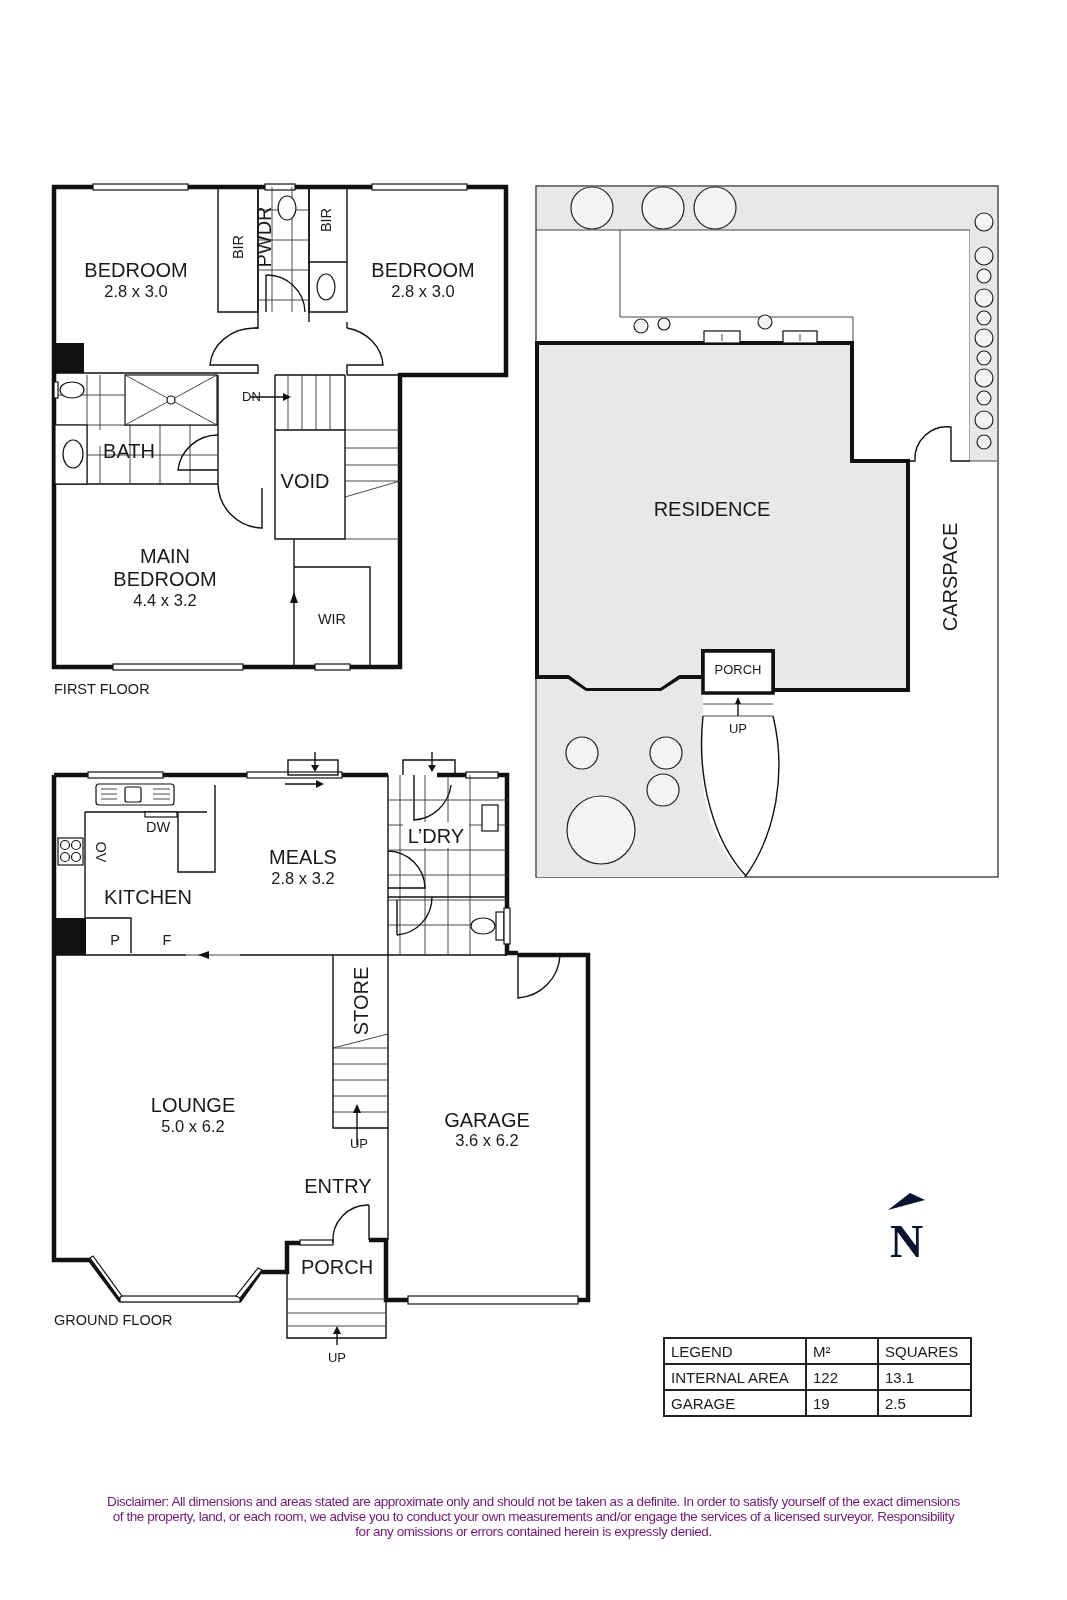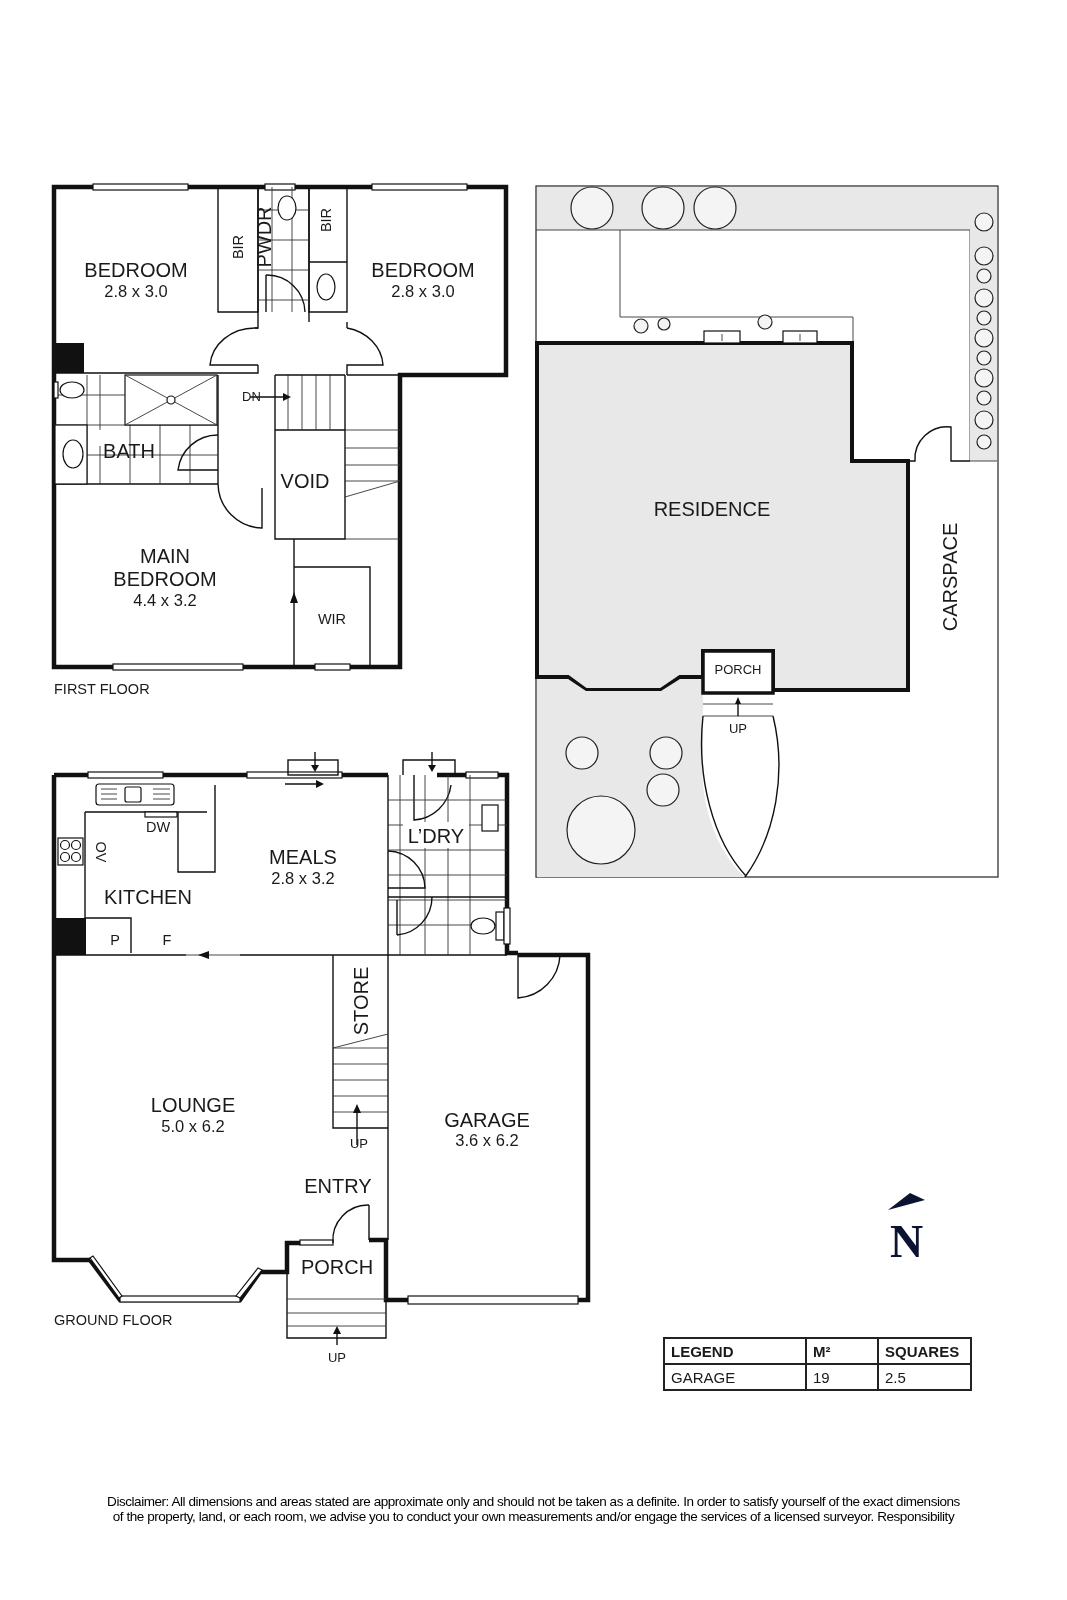--- a/index.html
+++ b/index.html
@@ -15,26 +15,26 @@
   .thin { fill:none; stroke:#111; stroke-width:1.4; }
   .hair { fill:none; stroke:#333; stroke-width:0.9; }
   .win  { fill:#fff; stroke:#111; stroke-width:1.2; }
   .tree { fill:#f4f4f4; stroke:#222; stroke-width:1.2; }
   .grey { fill:#e8e8e8; }
 
   .legend { position:absolute; left:663px; top:1337px; width:309px;
             border-collapse:collapse; font-size:15px; }
   .legend td { border:2.5px solid #222; height:24px; padding:0 6px; }
   .legend .c { text-align:left; }
-  .legend .h { font-weight:bold;margin-top:8px; }
+  .legend .h { font-weight:normal;margin-top:8px; }
   .north-n { position:absolute; left:890px; top:1215px; font-family:"Liberation Serif", serif;
              font-weight:bold; font-size:46px; color:#0b1330; }
   .disclaimer { position:absolute; left:20px; top:1494px; width:1027px;
                 text-align:center; font-size:13.5px; line-height:15px;
-                letter-spacing:-0.45px; color:#000000; }
+                letter-spacing:-0.45px; color:#701a75; }
 </style>
 </head>
 <body>
 
 <svg id="plan" viewBox="0 0 1067 1600" xmlns="http://www.w3.org/2000/svg">
   <defs>
     <g id="treeBig">
       <circle r="1" class="tree"></circle>
     </g>
   </defs>
@@ -268,23 +268,29 @@
 <div class="north-n">N</div>
 
 <table class="legend">
   <tbody>
       <tr>
     <td class="h" style="width:128px">LEGEND</td>
     <td class="h c" style="width:58px">M²</td>
     <td class="h c">SQUARES</td>
   </tr>
   <tr>
+    <td>INTERNAL AREA</td>
+    <td class="c">122</td>
+    <td class="c">13.1</td>
+  </tr>
+  <tr>
     <td>GARAGE</td>
     <td class="c">19</td>
     <td class="c">2.5</td>
   </tr>
 </tbody>
   </table>
 
 <div class="disclaimer">
   <div>Disclaimer: All dimensions and areas stated are approximate only and should not be taken as a definite. In order to satisfy yourself of the exact dimensions</div>
   <div>of the property, land, or each room, we advise you to conduct your own measurements and/or engage the services of a licensed surveyor. Responsibility</div>
+  <div>for any omissions or errors contained herein is expressly denied.</div>
 </div>
 
 </body></html>

